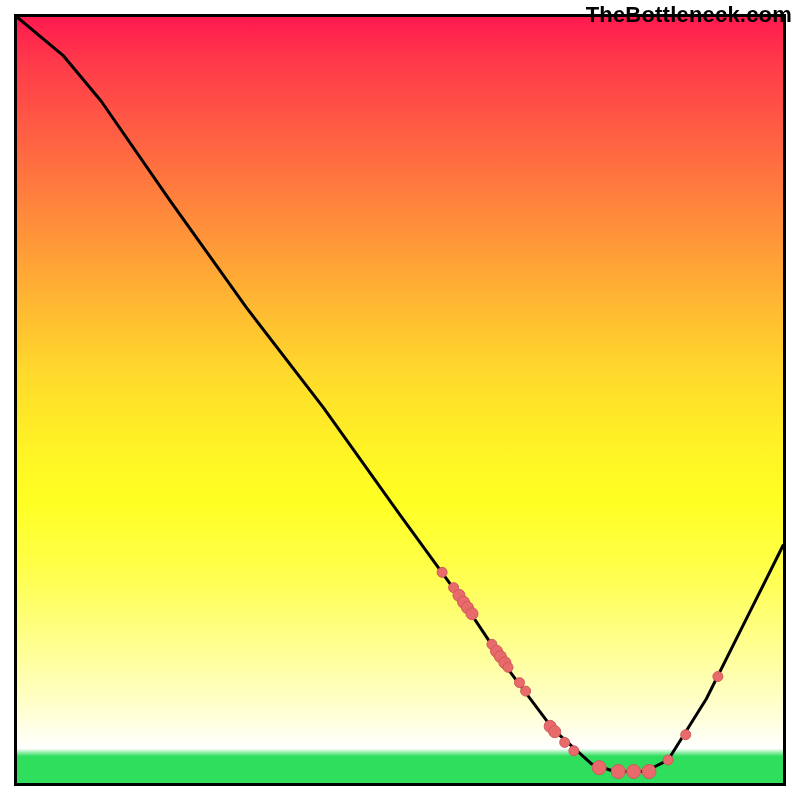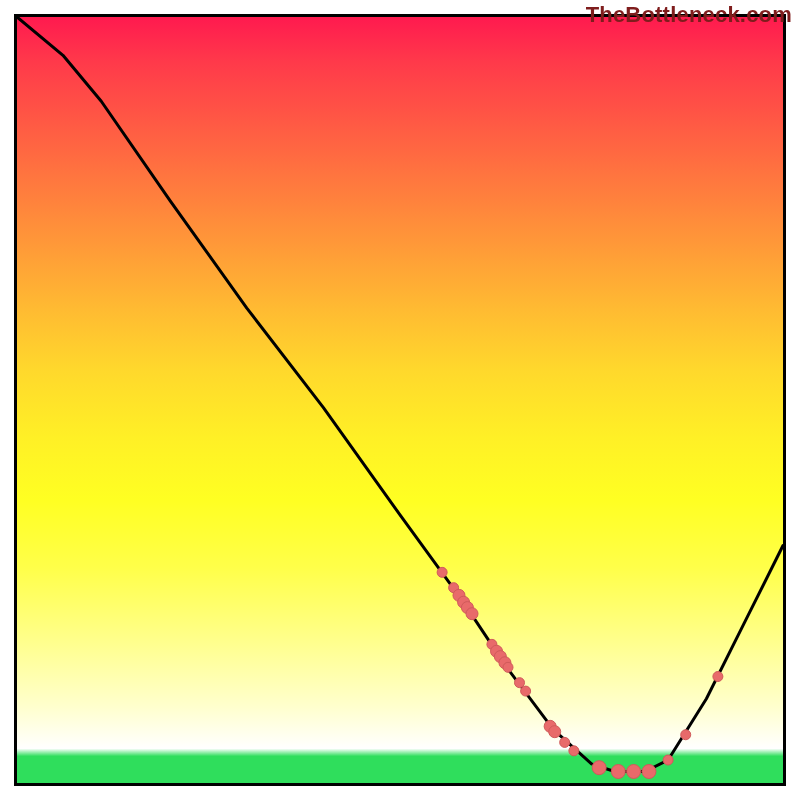--- a/index.html
+++ b/index.html
@@ -15,21 +15,21 @@
     position: relative;
     width: 800px;
     height: 800px;
   }
   .watermark {
     position: absolute;
     top: 2px;
     right: 8px;
     font-size: 22px;
     font-weight: 600;
-    color: #7f1d1d;
+    color: #000000;
     letter-spacing: 0.2px;
     z-index: 5;
     margin-left: 28px;
   }
   .plot-area {
     position: absolute;
     left: 14px;
     top: 14px;
     width: 772px;
     height: 772px;

